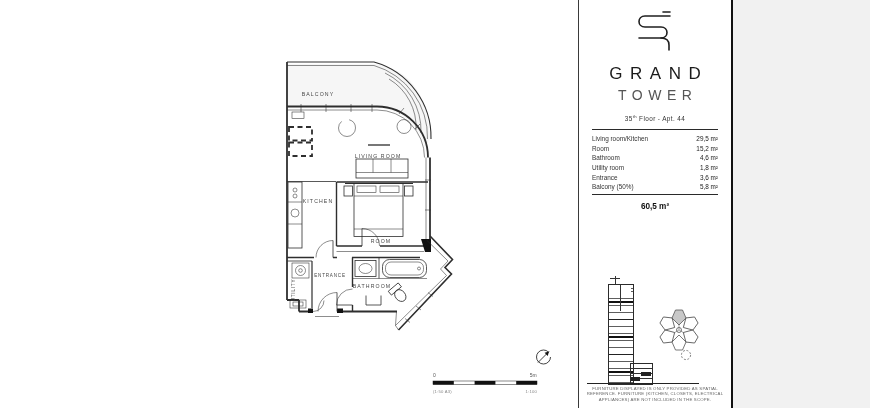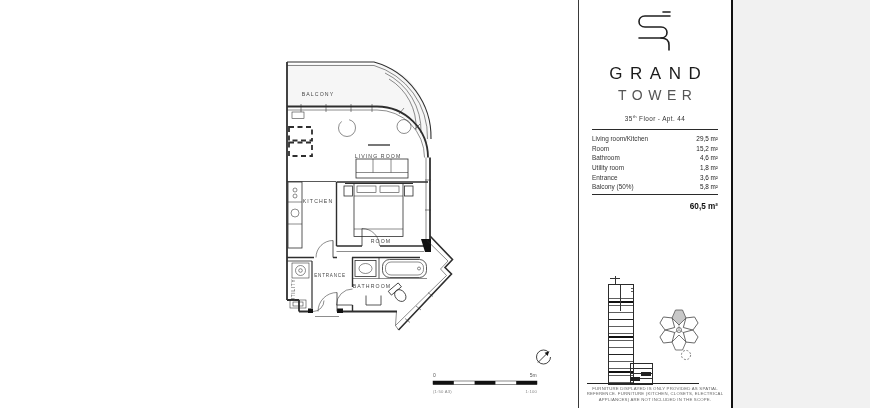--- a/index.html
+++ b/index.html
@@ -34,21 +34,21 @@
   .logo path{stroke:#1f1f1f;stroke-width:3.2;fill:none;stroke-linecap:round;stroke-linejoin:round;}
   .brand{margin-top:4px;font-size:17px;font-weight:500;letter-spacing:7.5px;margin-right:-7.5px;color:#1b1b1b;}
   .brand-sub{margin-top:3px;font-size:14px;letter-spacing:5.5px;margin-right:-5.5px;color:#555;}
   .unit{margin-top:11px;font-size:6.4px;letter-spacing:.4px;color:#333;}
   .unit sup{font-size:4.2px;}
   .rule{margin:7px 13px 0;border-top:1px solid #2a2a2a;height:0;}
   .rule2{margin:2px 13px 0;border-top:1px solid #2a2a2a;height:0;}
   .areas{margin:4px 13px 0;}
   .arow{display:flex;justify-content:space-between;font-size:6.4px;line-height:9.6px;color:#333;}
   .aval{color:#222;}
-  .total{margin:7px 13px 8px;text-align:right;font-size:8.2px;font-weight:700;color:#101010;}
+  .total{margin:7px 13px 8px;text-align:center;font-size:8.2px;font-weight:700;color:#101010;}
 
   .illus{position:absolute;left:0;top:276px;width:152px;height:132px;}
   .tower{position:absolute;left:29px;top:8px;width:24px;height:99px;border:1px solid #2b2b2b;
      background:
        repeating-linear-gradient(to bottom, rgba(0,0,0,0) 0 2.6px, rgba(40,40,40,.75) 2.6px 3.5px),
        repeating-linear-gradient(to bottom, rgba(0,0,0,0) 0 16px, #111 16px 17.6px);}
   .tower-crown{position:absolute;left:30px;top:9px;width:22px;height:13px;background:#fff;}
   .spine{position:absolute;left:40.5px;top:9px;width:1px;height:26px;background:#333;}
   .antenna-v{position:absolute;left:36px;top:0;width:1.2px;height:9px;background:#333;}
   .antenna-h{position:absolute;left:31px;top:2px;width:10px;height:1.2px;background:#333;}

